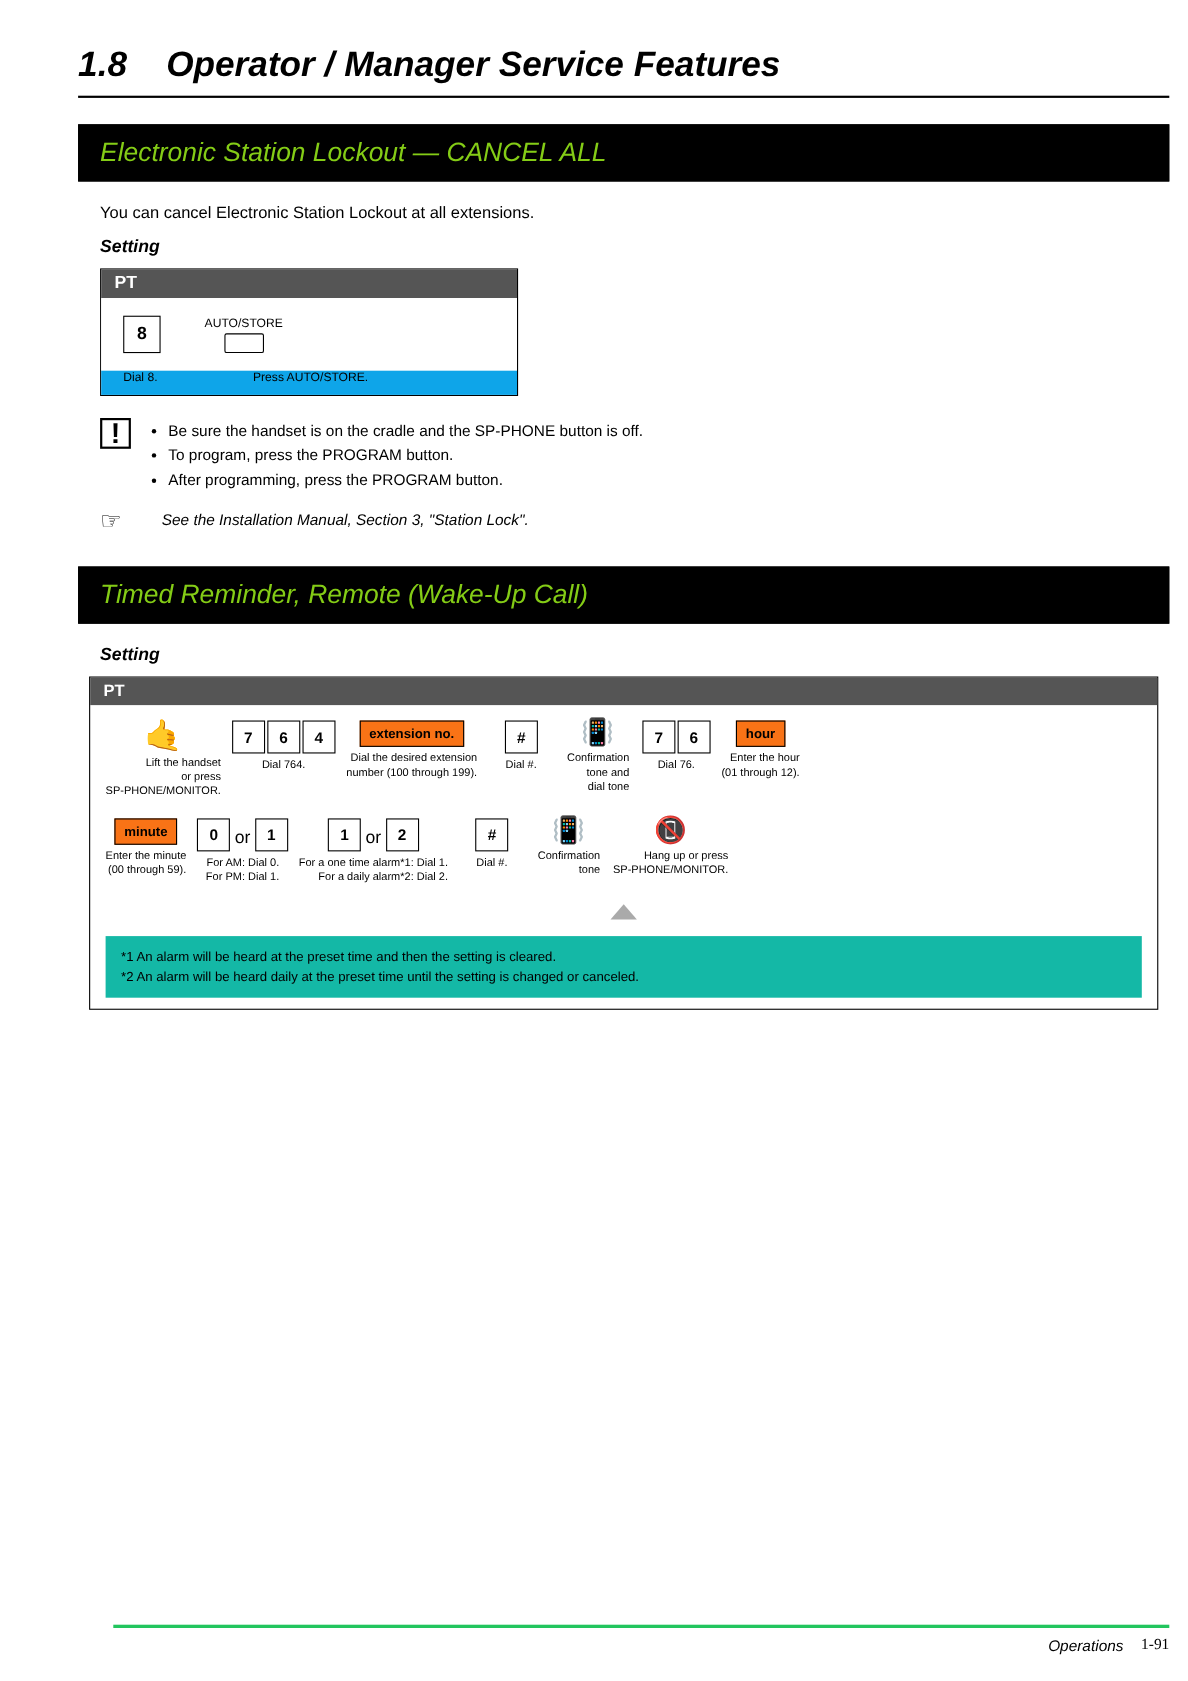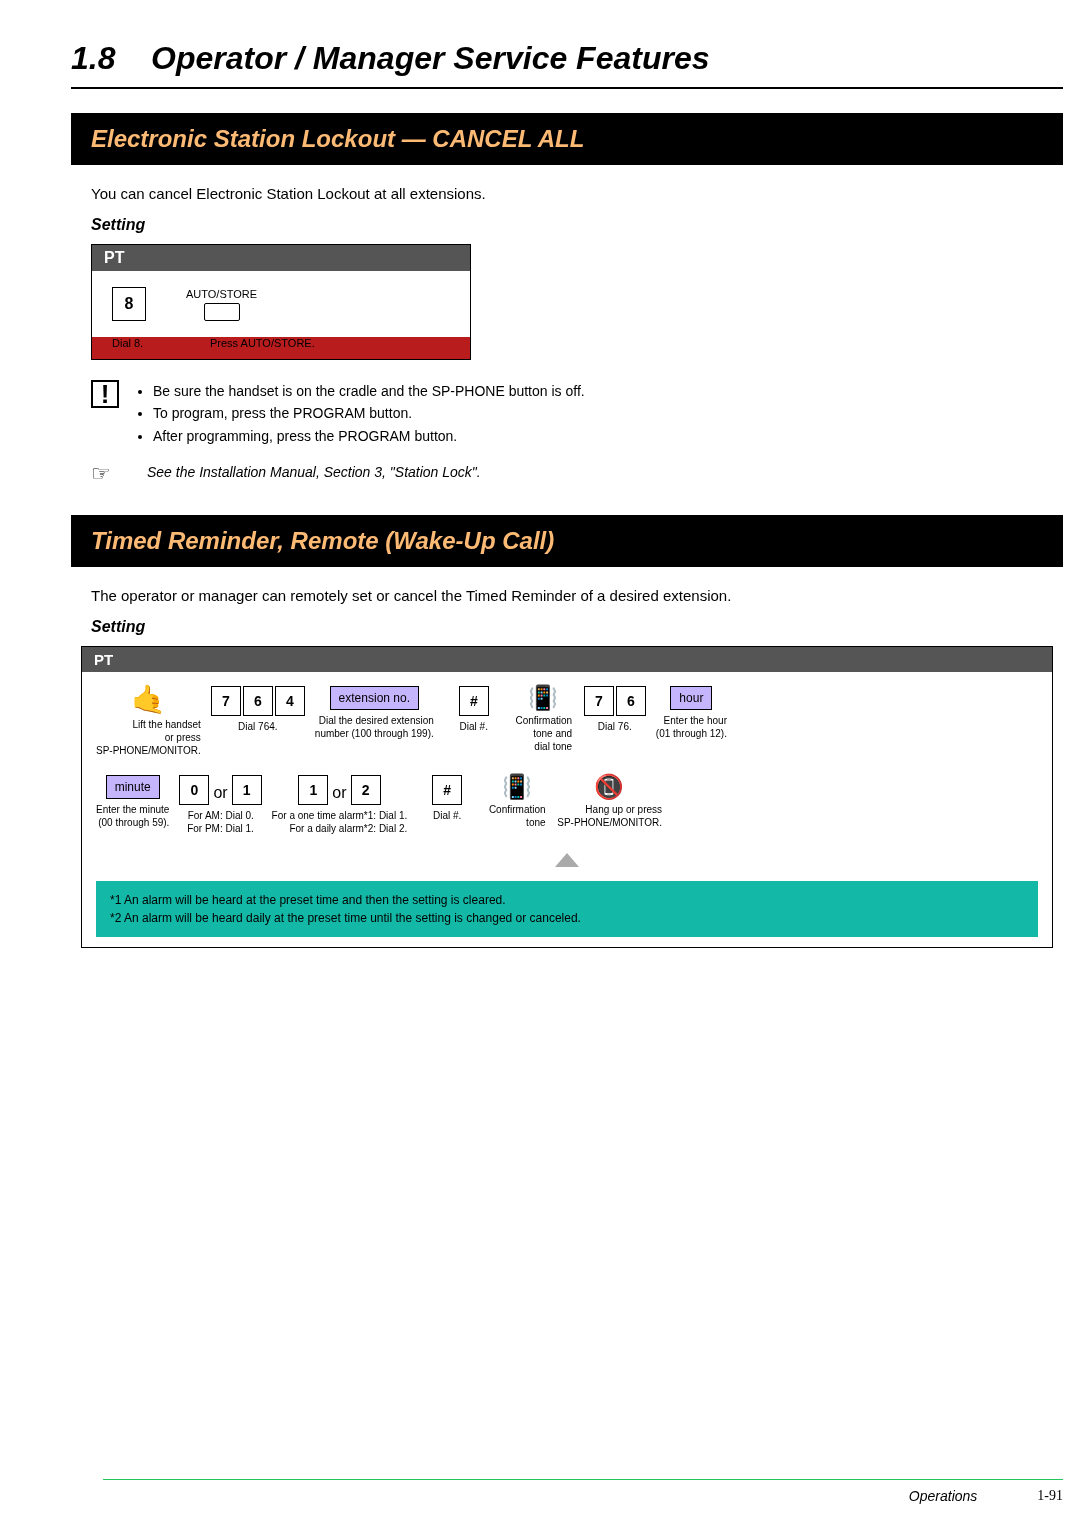--- a/index.html
+++ b/index.html
@@ -22,24 +22,24 @@
     .chapter-title {
       font-size: 32px;
       font-style: italic;
       font-weight: bold;
       border-bottom: 2px solid #000;
       padding-bottom: 10px;
       margin-bottom: 24px;
     }
     .section-header {
       background: #000;
-      color: #fdba74;
+      color: #84cc16;
       font-size: 24px;
       font-style: italic;
-      font-weight: bold;
+      font-weight: normal;
       padding: 10px 18px;
       border: 2px solid #000;
       margin-bottom: 20px;
     }
     .body-text {
       font-size: 15px;
       margin-bottom: 14px;
       margin-left: 20px;
     }
     .setting-label {
@@ -87,24 +87,24 @@
     .autstore-btn {
       border: 1.5px solid #000;
       width: 36px;
       height: 18px;
       margin-top: 3px;
       border-radius: 2px;
       background: #fff;
     }
     .pt-labels {
       display: flex;
-      gap: 28px;
+      gap: 48px;
       padding: 0 20px 10px 20px;
       font-size: 11px;
-      background: #b91c1c;
+      background: #0ea5e9;
     }
     .note-block {
       display: flex;
       align-items: flex-start;
       margin: 10px 20px 14px 20px;
       gap: 16px;
     }
     .note-icon {
       font-size: 26px;
       font-weight: bold;
@@ -162,22 +162,22 @@
       align-items: center;
       justify-content: center;
       font-size: 14px;
       font-weight: bold;
       background: #fff;
     }
     .tr-key-wide {
       border: 1.5px solid #000;
       padding: 4px 8px;
       font-size: 12px;
-      font-weight: normal;
-      background: #c4b5fd;
+      font-weight: bold;
+      background: #f97316;
       white-space: nowrap;
     }
     .tr-icon {
       font-size: 26px;
       line-height: 1;
     }
     .tr-label {
       font-size: 10px;
       text-align: right;
       margin-top: 4px;
@@ -226,24 +226,23 @@
       text-align: center;
     }
     .page-footer {
       position: absolute;
       bottom: 24px;
       left: 60px;
       right: 60px;
       display: flex;
       justify-content: flex-end;
       align-items: center;
-      border-top: 1px solid #22c55e;
+      border-top: 3px solid #22c55e;
       padding-top: 8px;
       font-size: 14px;
-      gap: 44px;
     }
     .footer-ops {
       font-style: italic;
       margin-right: 16px;
     }
     .footer-page {
       font-size: 14px;
       font-family: Liberation Serif, serif;
     }
     .pt-big-diagram {
@@ -312,21 +311,20 @@
       <span class="ref-text">See the Installation Manual, Section 3, "Station Lock".</span>
     </div>
   </div>
 
   <div class="section-gap"></div>
 
   <div>
     <div class="section-header">
       <span>Timed Reminder, Remote (Wake-Up Call)</span>
     </div>
-    <p class="body-text">The operator or manager can remotely set or cancel the Timed Reminder of a desired extension.</p>
     <div class="setting-label">Setting</div>
 
     <div class="pt-big-diagram">
       <div class="pt-big-header">PT</div>
       <div class="pt-big-body">
 
         <div class="tr-row">
 
           <div class="tr-cell">
             <div class="tr-icon" style="font-size:28px;">🤙</div>

